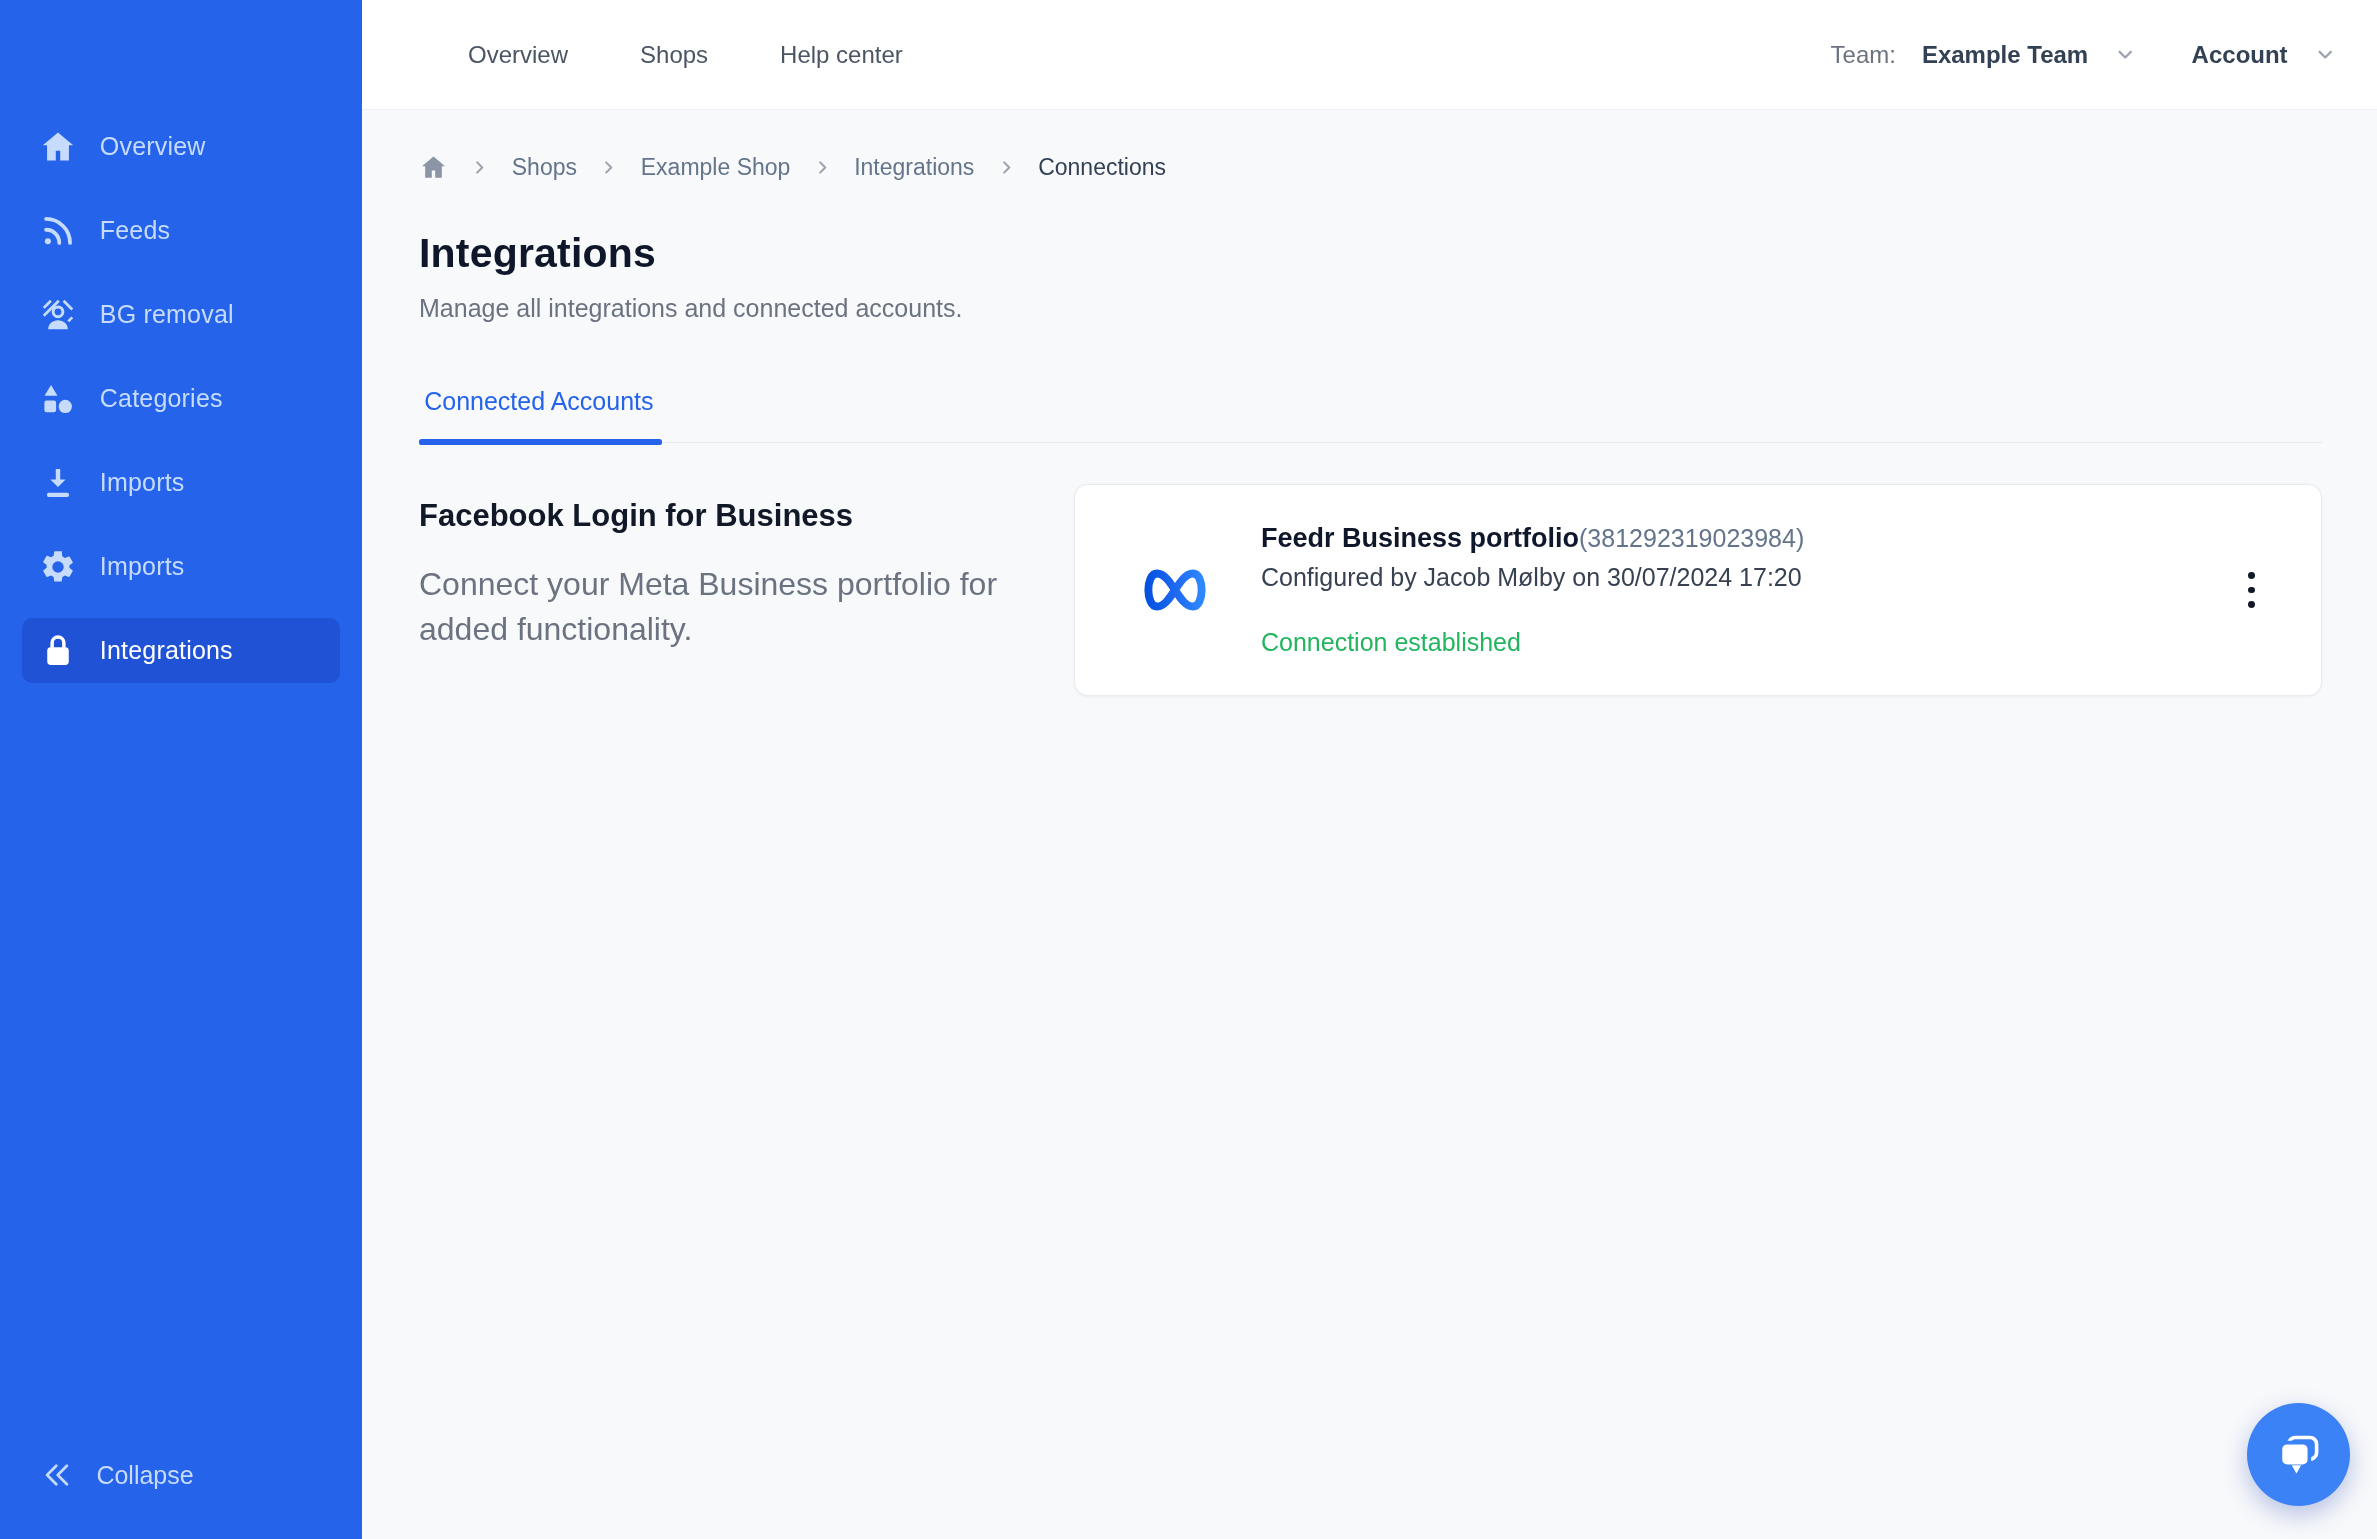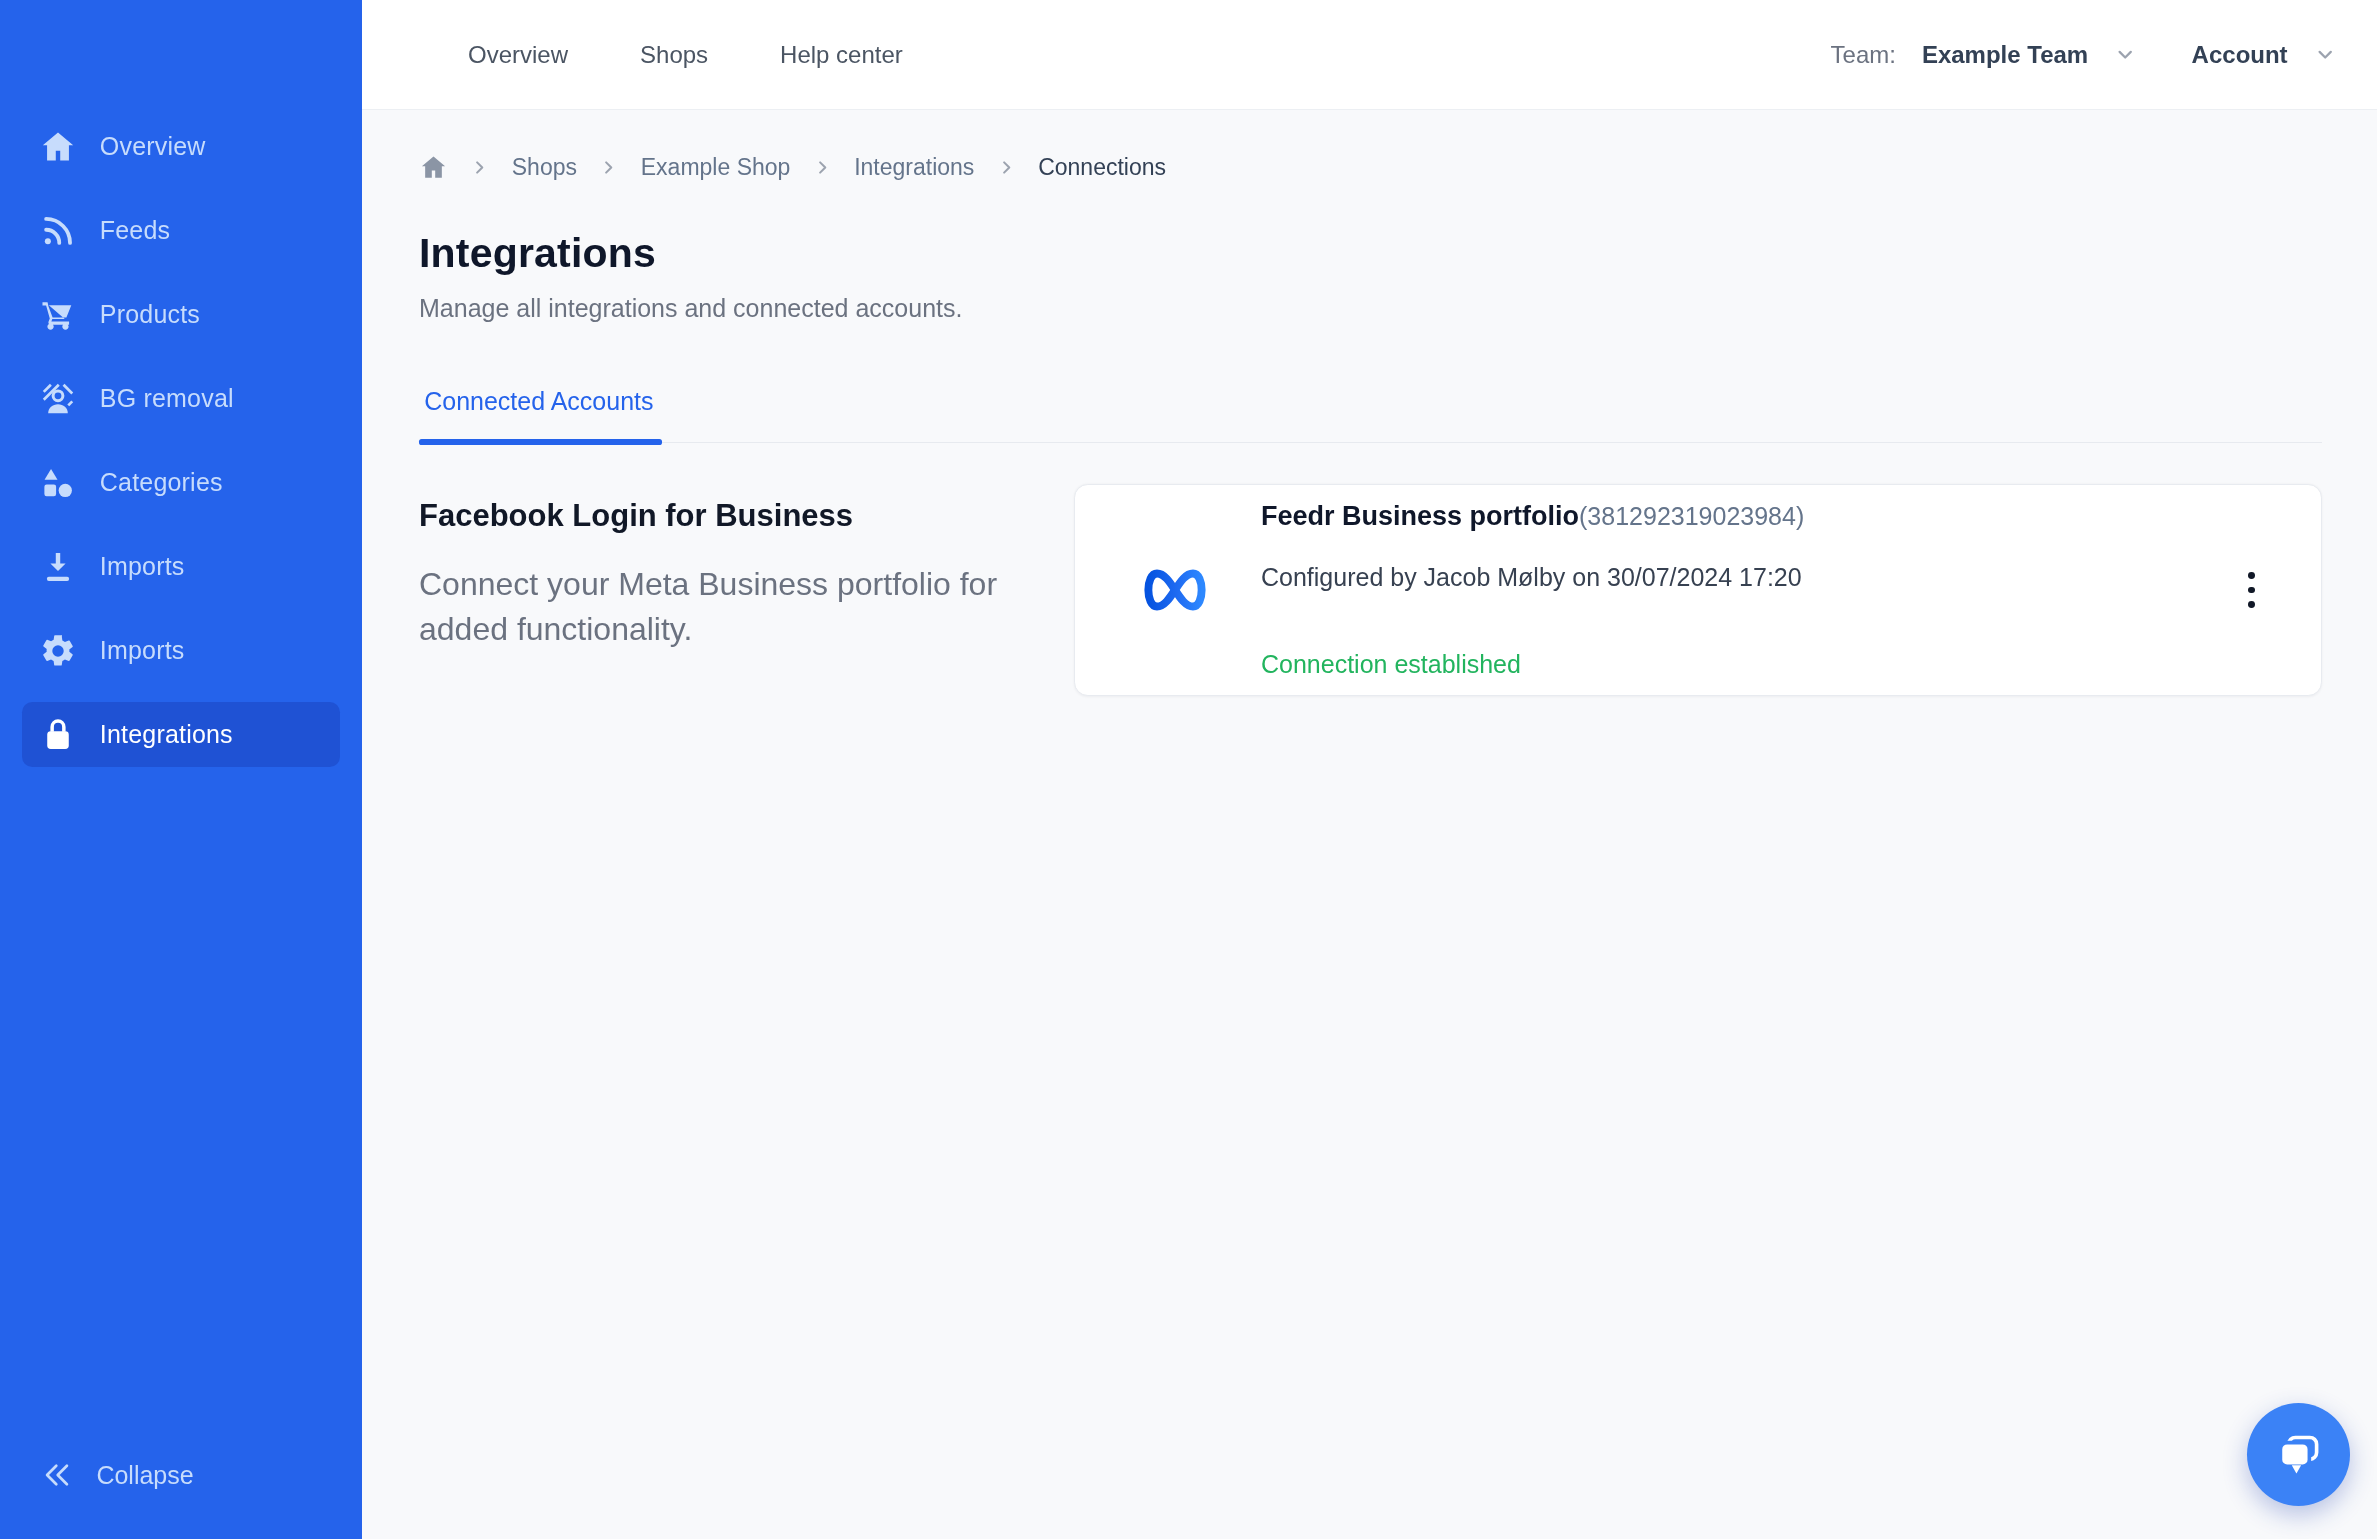--- a/index.html
+++ b/index.html
@@ -77,21 +77,21 @@
   .section-title { font-size:31px; font-weight:600; color:#111827; }
   .section-desc { margin-top:28px; font-size:32px; color:#6b7280; line-height:1.42; }
 
   .card {
     flex:1; background:#ffffff; border:0.9px solid #e8ebf0; border-radius:13.8px;
     box-shadow:0 0.9px 2.6px rgba(16,24,40,.05);
     display:flex; align-items:center;
     padding:43px 52px 43px 64px; height:212px;
   }
   .card-logo { width:72px; height:48px; flex:none; margin-right:50px; }
-  .card-text { display:flex; flex-direction:column;gap:22px; }
+  .card-text { display:flex; flex-direction:column; }
   .card-title-row { font-size:27px; }
   .card-name { font-weight:700; color:#0f172a; }
   .card-id { color:#64748b; font-weight:400; font-size:25px; }
   .card-meta { margin-top:8.6px; font-size:25px; color:#374151; }
   .card-status { margin-top:36px; font-size:25px; font-weight:500; color:#22b45e; }
   .kebab {
     margin-left:auto; display:flex; flex-direction:column; gap:7.7px;
     padding:13.8px; cursor:pointer; border-radius:6.9px;
   }
   .kebab span { width:6.9px; height:6.9px; border-radius:50%; background:#111827; }
@@ -120,26 +120,20 @@
 
     <div class="nav-item">
       <svg viewBox="0 0 24 24" fill="none" stroke="currentColor" stroke-width="2.4" stroke-linecap="round">
         <path d="M4.5 11.2a8.3 8.3 0 0 1 8.3 8.3"></path>
           <path d="M4.5 4.4a15.1 15.1 0 0 1 15.1 15.1"></path>
           <circle cx="5.6" cy="18.4" r="1.9" fill="currentColor" stroke="none"></circle>
       </svg>
       <span>Feeds</span>
     </div>
 
-    <div class="nav-item">
-      <svg viewBox="0 0 24 24" fill="currentColor">
-        <path d="M7.3 17.3c-1.1 0-2 .9-2 2s.9 2 2 2 2-.9 2-2-.9-2-2-2zm9.4 0c-1.1 0-2 .9-2 2s.9 2 2 2 2-.9 2-2-.9-2-2-2zM6.2 5.9h14.2l-3.1 7.6H8.6L6 6.7 5.4 4H2.2v2h2.3l2.3 8.2-.8 2.1c-.3.9.3 1.8 1.2 1.8H19v-2H7.8l.6-1.6h7.9"></path>
-      </svg>
-      <span>Products</span>
-    </div>
 
     <div class="nav-item">
       <svg viewBox="0 0 24 24" fill="none" stroke="currentColor">
         <path d="M3 7.5 7.5 3" stroke-width="1.7"></path>
           <path d="M3 12.5 12.5 3" stroke-width="1.7"></path>
           <path d="M15.5 3 21 8.5" stroke-width="1.7"></path>
           <path d="M21 13.5 18.5 16" stroke-width="1.7"></path>
         <circle cx="12" cy="10" r="3.1" stroke-width="1.9"></circle>
         <path d="M5.8 21c0-3.5 2.8-5.7 6.2-5.7s6.2 2.2 6.2 5.7z" fill="currentColor" stroke="none"></path>
       </svg>

